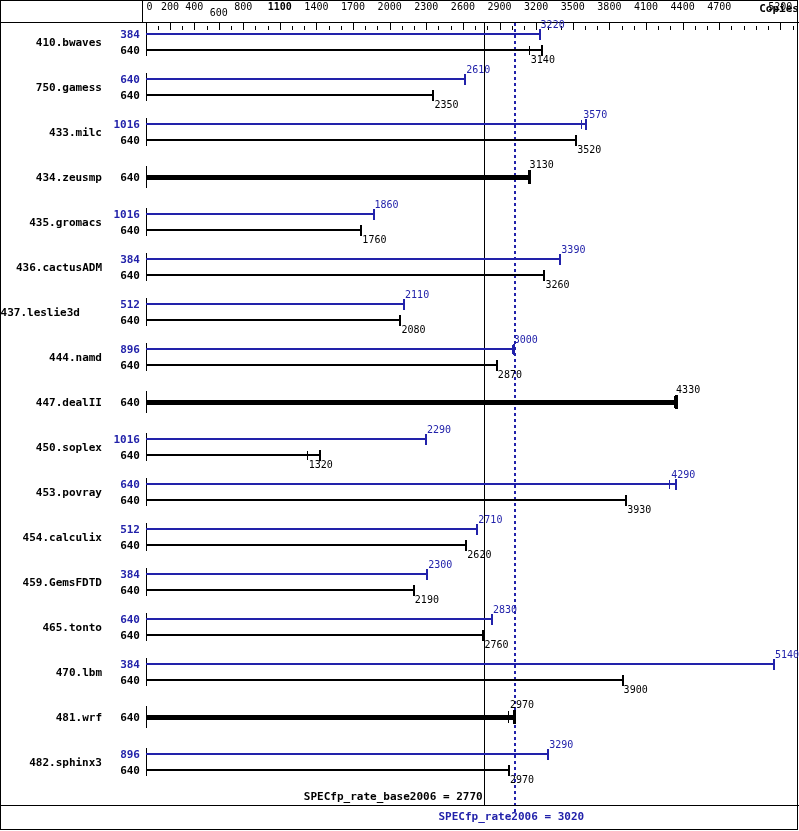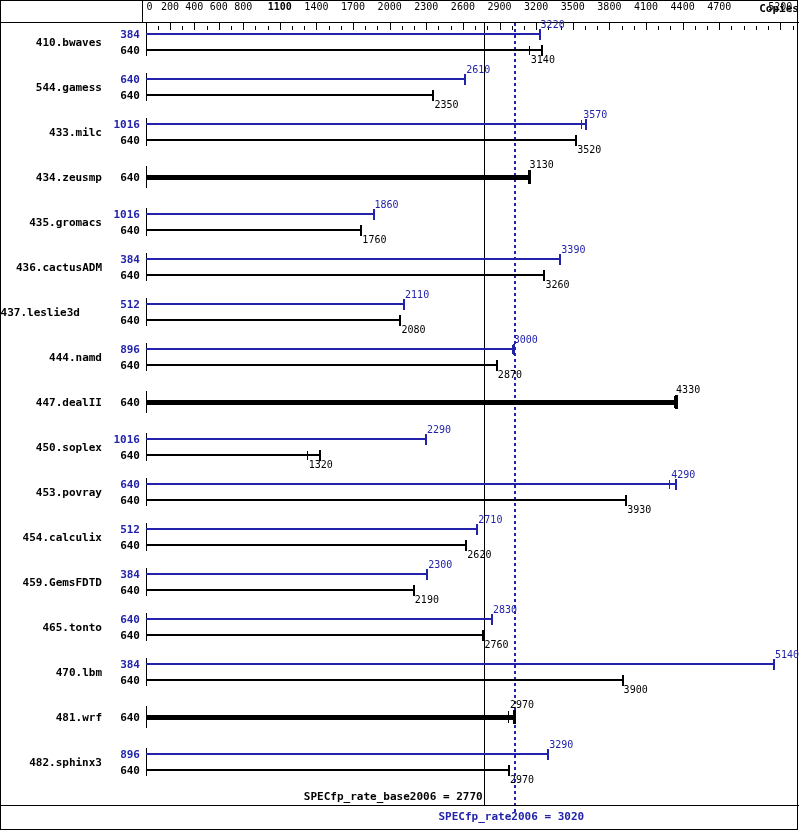--- a/index.html
+++ b/index.html
@@ -79,21 +79,21 @@
   <div id="layers">
       <div class="axis-top-line" style="left: 0px; top: 22px; width: 799px; height: 1px;"></div>
       <div class="axis-top-line" style="left: 142px; top: 0px; width: 1px; height: 22px;"></div>
       <div class="tick" style="left: 146px; top: 23px; height: 7px;"></div>
       <div class="ticklabel first" style="left: 146.5px;">0</div>
       <div class="tick" style="left: 170px; top: 23px; height: 7px;"></div>
       <div class="ticklabel" style="left: 169.916px;">200</div>
       <div class="tick" style="left: 194px; top: 23px; height: 7px;"></div>
       <div class="ticklabel" style="left: 194.332px;">400</div>
       <div class="tick" style="left: 219px; top: 23px; height: 7px;"></div>
-      <div class="ticklabel" style="left: 218.748px;">600</div>
+      <div class="ticklabel" style="left: 218.748px; margin-top: 6px;">600</div>
       <div class="tick" style="left: 243px; top: 23px; height: 7px;"></div>
       <div class="ticklabel" style="left: 243.164px;">800</div>
       <div class="tick" style="left: 280px; top: 23px; height: 7px;"></div>
       <div class="ticklabel" style="left: 279.788px; font-weight: bold;">1100</div>
       <div class="tick" style="left: 316px; top: 23px; height: 7px;"></div>
       <div class="ticklabel" style="left: 316.412px;">1400</div>
       <div class="tick" style="left: 353px; top: 23px; height: 7px;"></div>
       <div class="ticklabel" style="left: 353.036px;">1700</div>
       <div class="tick" style="left: 390px; top: 23px; height: 7px;"></div>
       <div class="ticklabel" style="left: 389.66px;">2000</div>
@@ -158,21 +158,21 @@
       <div class="axisstub" style="left: 146px; top: 28px; height: 28px;"></div>
       <div class="copies peak" style="left: 104px; width: 36px; top: 28px;">384</div>
       <div class="copies base" style="left: 104px; width: 36px; top: 44px;">640</div>
       <div class="bar peak" style="left: 146px; top: 33px; width: 393.098px;"></div>
       <div class="cap peak" style="left: 539px; top: 29px; height: 11px;"></div>
       <div class="vallabel peak" style="left: 540.598px; top: 19px;">3220</div>
       <div class="bar base" style="left: 146px; top: 49px; width: 395.539px;"></div>
       <div class="cap base" style="left: 541px; top: 45px; height: 11px;"></div>
       <div class="med" style="left: 529px; top: 46px; height: 9px;"></div>
       <div class="vallabel base" style="left: 530.831px; top: 54px;">3140</div>
-      <div class="rowlabel" style="left: 0px; width: 102px; top: 81px;">544.gamess</div>
+      <div class="rowlabel" style="left: 0px; width: 102px; top: 81px;">750.gamess</div>
       <div class="axisstub" style="left: 146px; top: 73px; height: 28px;"></div>
       <div class="copies peak" style="left: 104px; width: 36px; top: 73px;">640</div>
       <div class="copies base" style="left: 104px; width: 36px; top: 89px;">640</div>
       <div class="bar peak" style="left: 146px; top: 78px; width: 318.629px;"></div>
       <div class="cap peak" style="left: 464px; top: 74px; height: 11px;"></div>
       <div class="vallabel peak" style="left: 466.129px; top: 64px;">2610</div>
       <div class="bar base" style="left: 146px; top: 94px; width: 286.888px;"></div>
       <div class="cap base" style="left: 432px; top: 90px; height: 11px;"></div>
       <div class="vallabel base" style="left: 434.388px; top: 99px;">2350</div>
       <div class="rowlabel" style="left: 0px; width: 102px; top: 126px;">433.milc</div>

